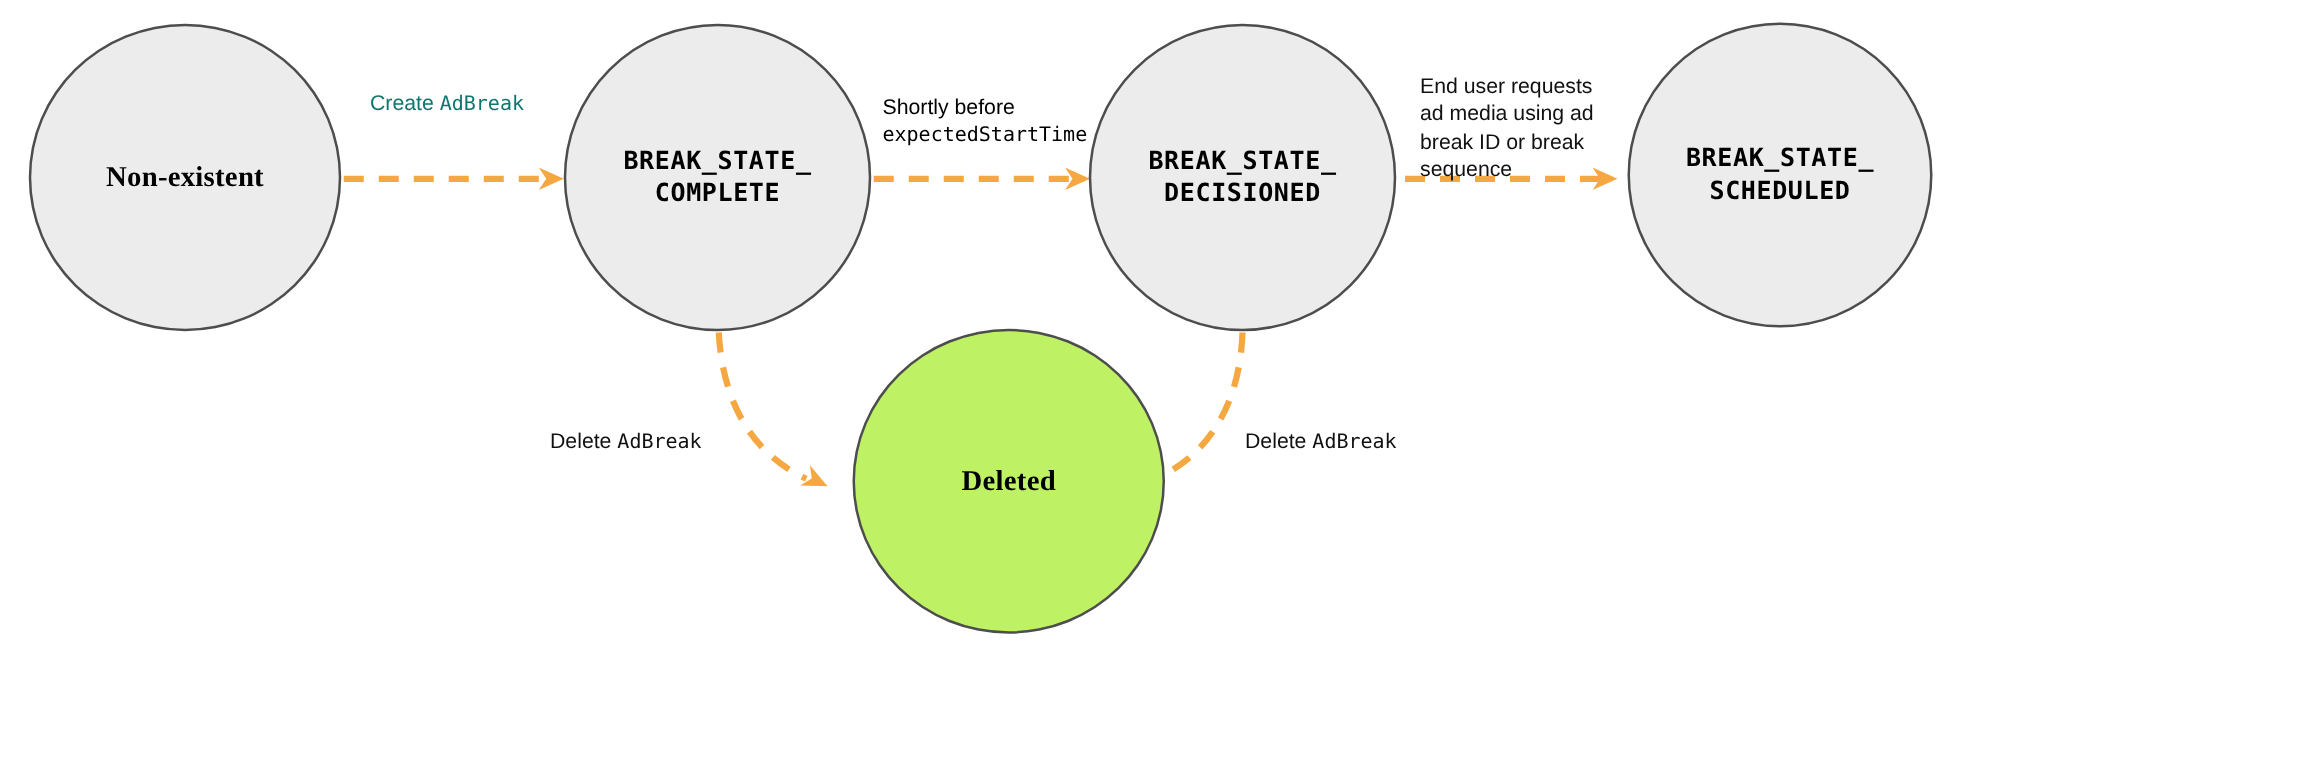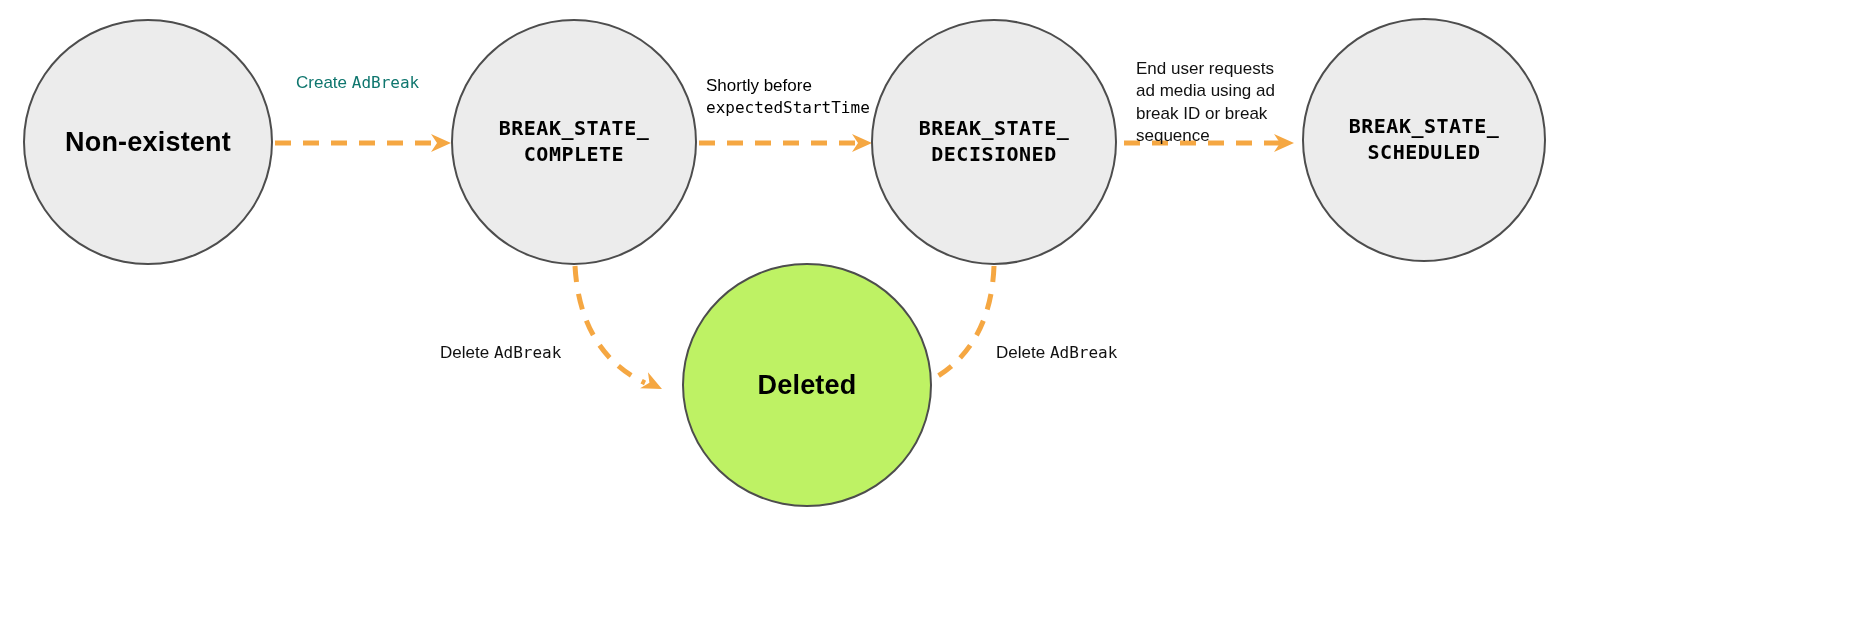--- a/index.html
+++ b/index.html
@@ -41,22 +41,22 @@
     line-height: 1.28;
     letter-spacing: 0.2px;
     pointer-events: none;
   }
   .node-label.mono {
     font-family: "DejaVu Sans Mono", "Liberation Mono", monospace;
     font-size: 20px;
     letter-spacing: 0.5px;
   }
   .node-label.sans {
-    font-family: Liberation Sans, sans-serif;
-    font-size: 27px;
+    font-family: Liberation Serif, serif;
+    font-size: 23px;
   }
   .edge-label {
     position: absolute;
     color: #111111;
     line-height: 1.32;
     white-space: pre;
     pointer-events: none;
   }
   .edge-label.sans {
     font-family: "Liberation Sans", sans-serif;

